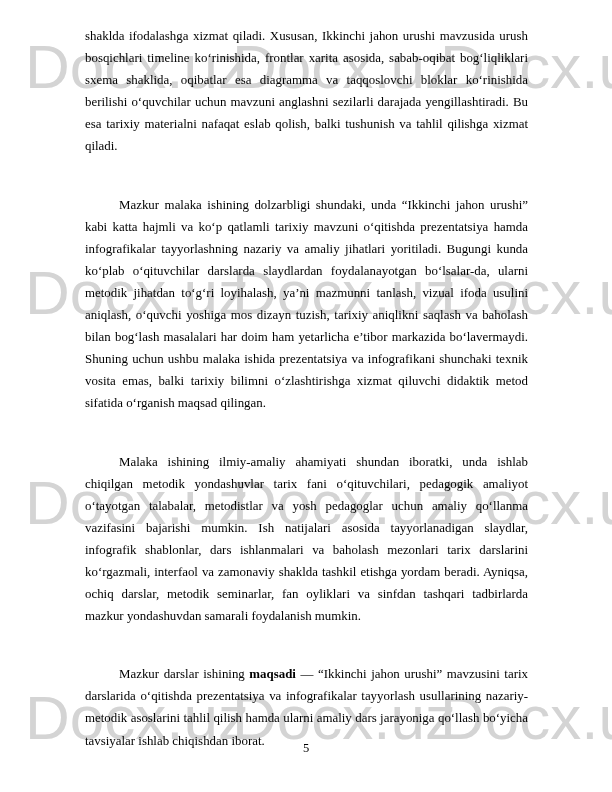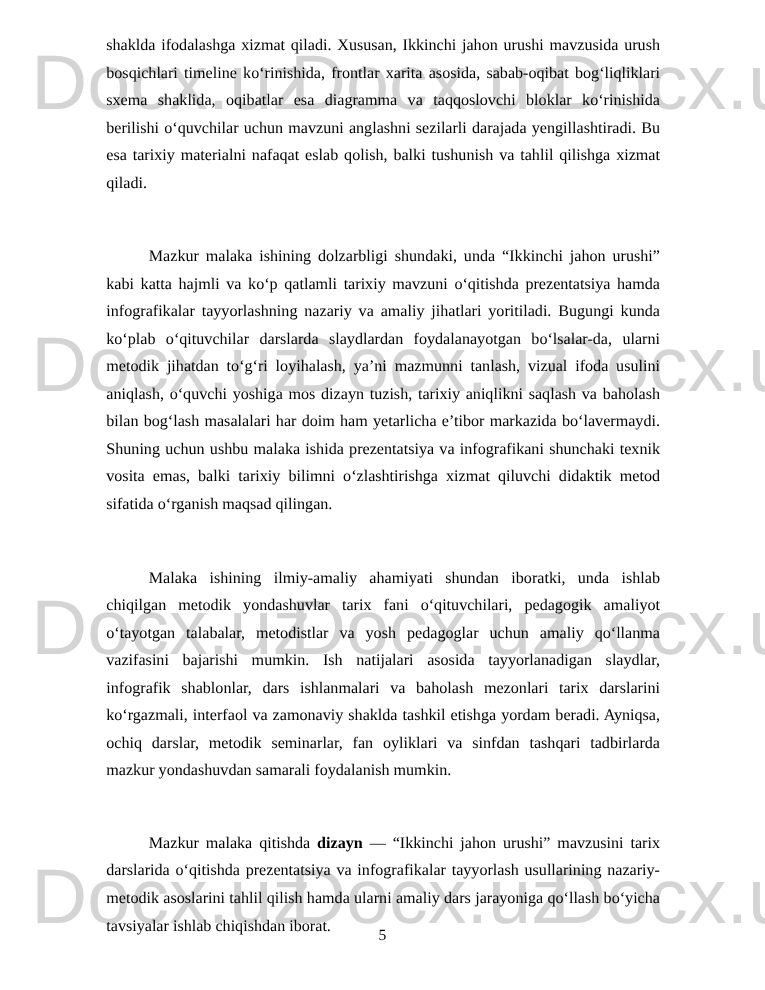--- a/index.html
+++ b/index.html
@@ -30,16 +30,16 @@
 
   <span class="wm" style="left:25px;top:687px">Docx.uz</span>
   <span class="wm" style="left:232px;top:687px">Docx.uz</span>
   <span class="wm" style="left:440px;top:687px">Docx.uz</span>
 </div>
 
 <div class="page">
   <p class="p">shaklda ifodalashga xizmat qiladi. Xususan, Ikkinchi jahon urushi mavzusida urush bosqichlari timeline ko‘rinishida, frontlar xarita asosida, sabab-oqibat bog‘liqliklari sxema shaklida, oqibatlar esa diagramma va taqqoslovchi bloklar ko‘rinishida berilishi o‘quvchilar uchun mavzuni anglashni sezilarli darajada yengillashtiradi. Bu esa tarixiy materialni nafaqat eslab qolish, balki tushunish va tahlil qilishga xizmat qiladi.</p>
   <p class="p indent">Mazkur malaka ishining dolzarbligi shundaki, unda “Ikkinchi jahon urushi” kabi katta hajmli va ko‘p qatlamli tarixiy mavzuni o‘qitishda prezentatsiya hamda infografikalar tayyorlashning nazariy va amaliy jihatlari yoritiladi. Bugungi kunda ko‘plab o‘qituvchilar darslarda slaydlardan foydalanayotgan bo‘lsalar-da, ularni metodik jihatdan to‘g‘ri loyihalash, ya’ni mazmunni tanlash, vizual ifoda usulini aniqlash, o‘quvchi yoshiga mos dizayn tuzish, tarixiy aniqlikni saqlash va baholash bilan bog‘lash masalalari har doim ham yetarlicha e’tibor markazida bo‘lavermaydi. Shuning uchun ushbu malaka ishida prezentatsiya va infografikani shunchaki texnik vosita emas, balki tarixiy bilimni o‘zlashtirishga xizmat qiluvchi didaktik metod sifatida o‘rganish maqsad qilingan.</p>
   <p class="p indent">Malaka ishining ilmiy-amaliy ahamiyati shundan iboratki, unda ishlab chiqilgan metodik yondashuvlar tarix fani o‘qituvchilari, pedagogik amaliyot o‘tayotgan talabalar, metodistlar va yosh pedagoglar uchun amaliy qo‘llanma vazifasini bajarishi mumkin. Ish natijalari asosida tayyorlanadigan slaydlar, infografik shablonlar, dars ishlanmalari va baholash mezonlari tarix darslarini ko‘rgazmali, interfaol va zamonaviy shaklda tashkil etishga yordam beradi. Ayniqsa, ochiq darslar, metodik seminarlar, fan oyliklari va sinfdan tashqari tadbirlarda mazkur yondashuvdan samarali foydalanish mumkin.</p>
-  <p class="p indent"><span>Mazkur malaka qitishda </span><b>dizayn</b><span> — “Ikkinchi jahon urushi” mavzusini tarix darslarida o‘qitishda prezentatsiya va infografikalar tayyorlash usullarining nazariy-metodik asoslarini tahlil qilish hamda ularni amaliy dars jarayoniga qo‘llash bo‘yicha tavsiyalar ishlab chiqishdan iborat.</span></p>
+  <p class="p indent"><span>Mazkur darslar ishining </span><b>maqsadi</b><span> — “Ikkinchi jahon urushi” mavzusini tarix darslarida o‘qitishda prezentatsiya va infografikalar tayyorlash usullarining nazariy-metodik asoslarini tahlil qilish hamda ularni amaliy dars jarayoniga qo‘llash bo‘yicha tavsiyalar ishlab chiqishdan iborat.</span></p>
 </div>
 
 <div class="page-num">5</div>
 
 </body></html>

